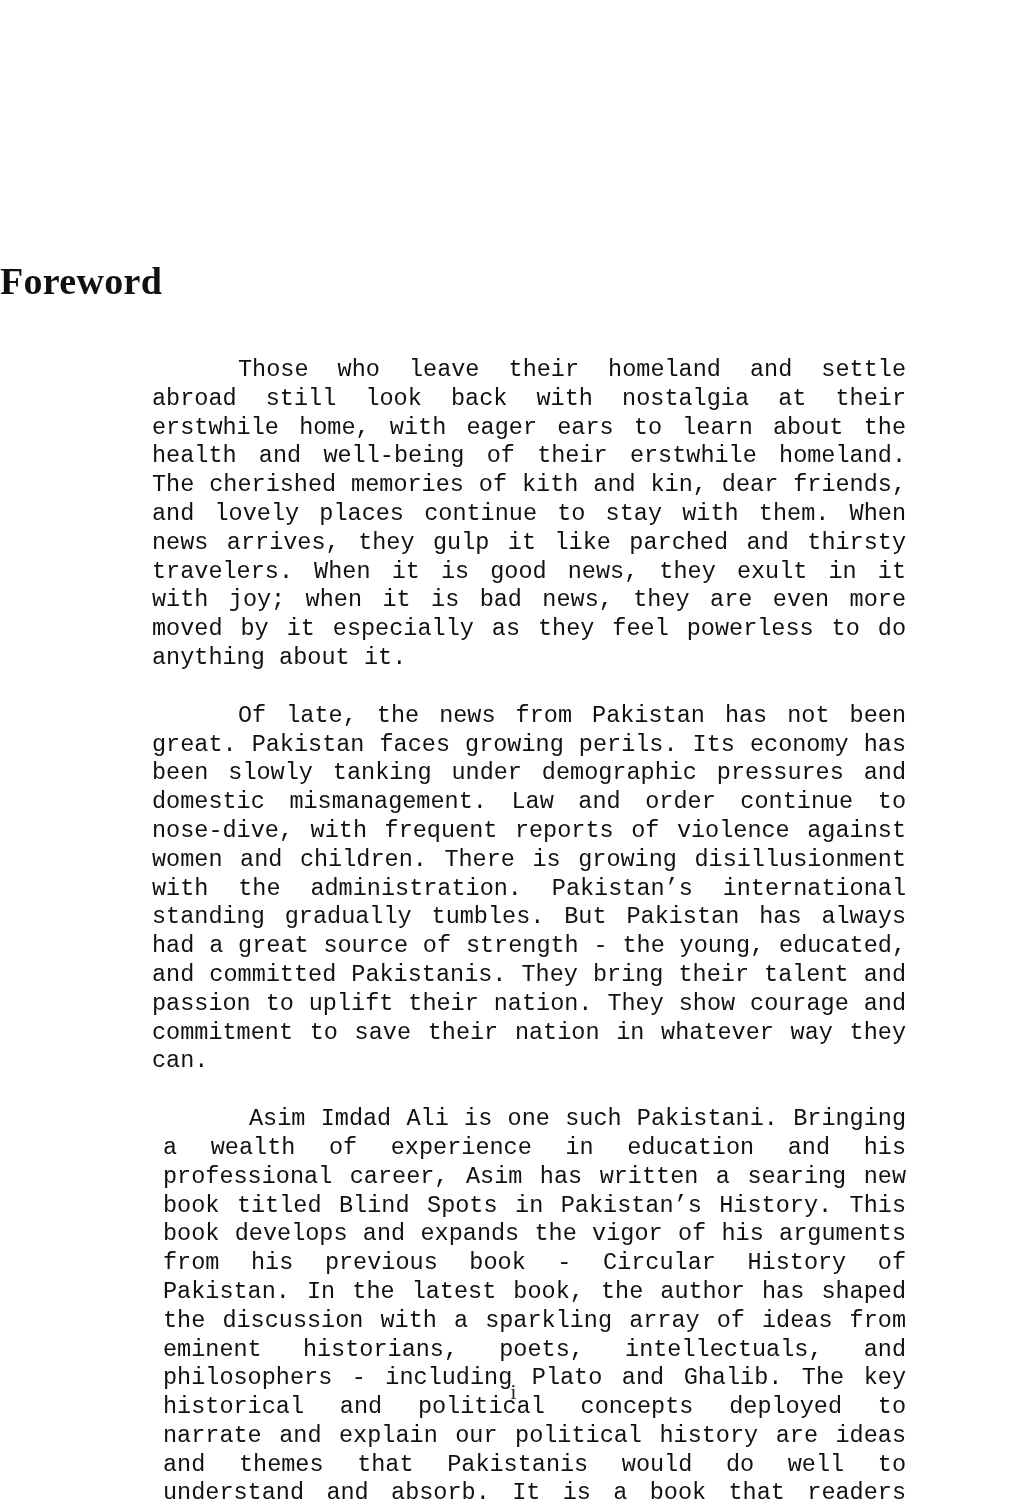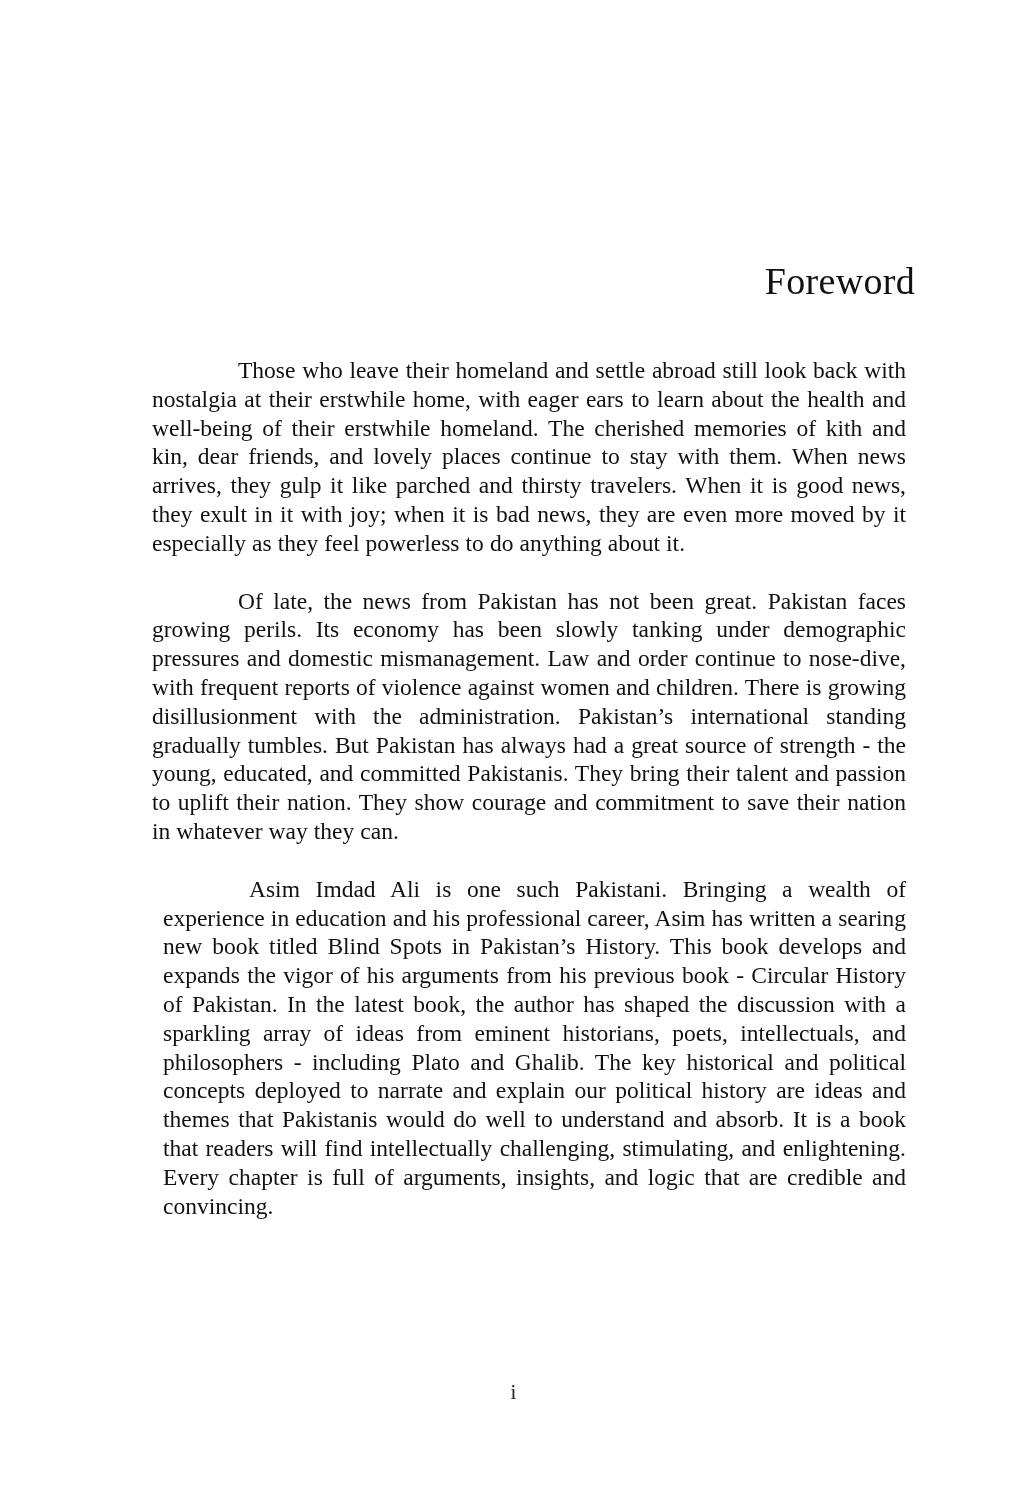--- a/index.html
+++ b/index.html
@@ -15,40 +15,40 @@
     background: #ffffff;
     overflow: hidden;
     font-family: "Liberation Serif", "DejaVu Serif", serif;
     color: #000000;
   }
   .chapter-title {
     position: absolute;
     top: 232px;
     left: 0;
     width: 915px;
-    text-align: right;
+    text-align: left;
     font-family: "Liberation Serif", "DejaVu Serif", serif;
     font-size: 38px;
-    font-weight: 400;
+    font-weight: 700;
     line-height: 48px;
     letter-spacing: 0.3px;
     color: #111111;
   }
   .body-block {
     position: absolute;
     top: 356px;
     left: 152px;
     width: 754px;
   }
   .para {
     margin: 0 0 29px 0;
     text-indent: 86px;
     text-align: justify;
     text-justify: inter-word;
-    font-family: Liberation Serif, serif;
+    font-family: Liberation Mono, monospace;
     font-size: 23.5px;
     line-height: 28.8px;
     color: #111111;
     hyphens: none;
     word-spacing: 0.2px;
   }
   .para:last-child {
     margin-bottom: 0;
     margin-left: 11px;
   }

